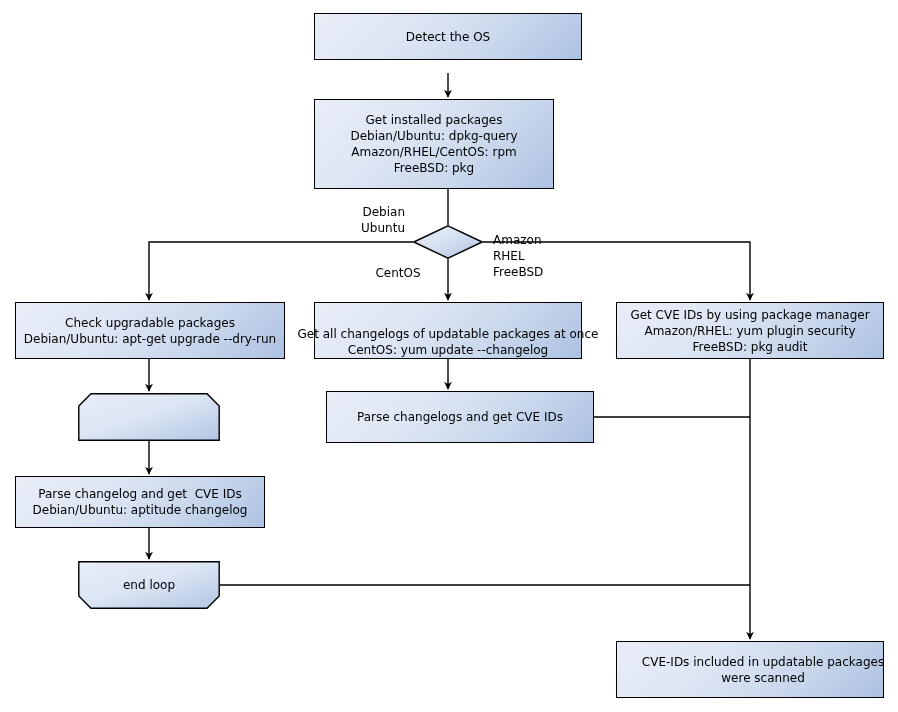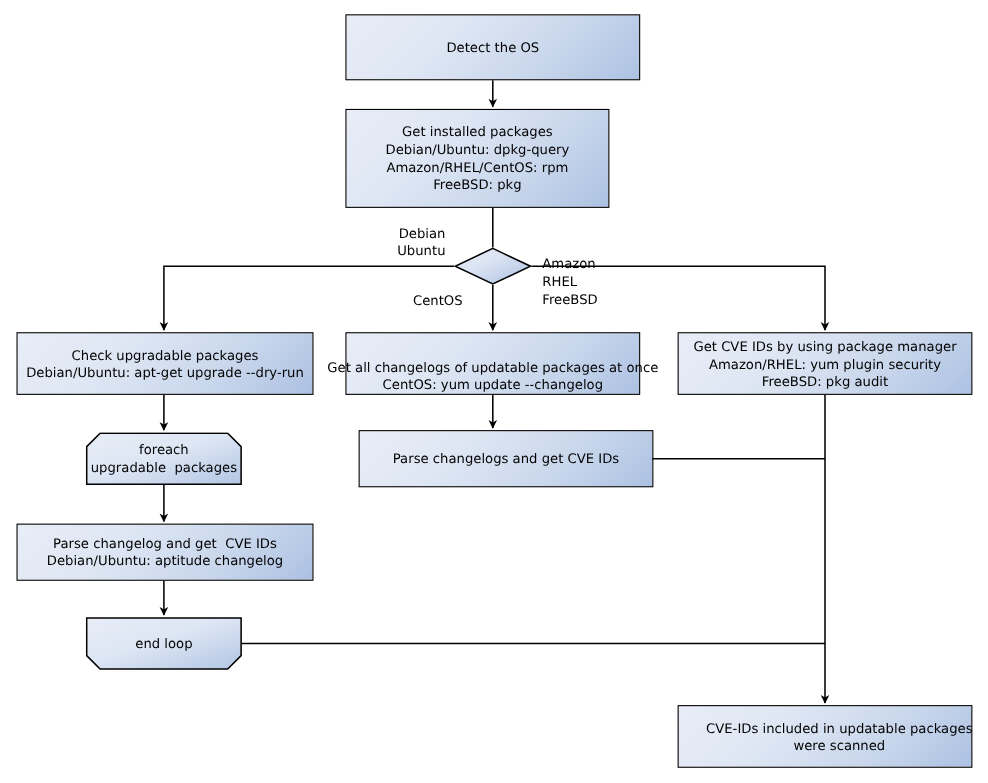--- a/index.html
+++ b/index.html
@@ -102,21 +102,21 @@
       <path d="M448,359 L448,389" marker-end="url(#arrow)"></path>
 
       <path d="M750,359 L750,639" marker-end="url(#arrow)"></path>
 
       <path d="M582,417 L750,417"></path>
 
       <path d="M220,585 L750,585"></path>
     </g>
   </svg>
 
-  <div class="node boxshape" style="left:314px; top:13px; width:268px; height:60px;">
+  <div class="node boxshape" style="left:314px; top:13px; width:268px; height:47px;">
     <span>Detect the OS</span>
   </div>
 
   <div class="node boxshape" style="left:314px; top:99px; width:240px; height:90px;">
     <span>Get installed packages
 Debian/Ubuntu: dpkg-query
 Amazon/RHEL/CentOS: rpm
 FreeBSD: pkg</span>
   </div>
 
@@ -160,29 +160,27 @@
     <svg class="loopsvg" viewBox="0 0 142 48" preserveAspectRatio="none">
       <defs>
         <linearGradient id="lgrad1" x1="0" y1="0" x2="1" y2="1">
           <stop offset="0%" stop-color="#e8edf7"></stop>
           <stop offset="45%" stop-color="#dde6f4"></stop>
           <stop offset="100%" stop-color="#b3c6e4"></stop>
         </linearGradient>
       </defs>
       <path d="M0.8,13 L13,0.8 L129,0.8 L141.2,13 L141.2,47.2 L0.8,47.2 Z" fill="url(#lgrad1)" stroke="#000000" stroke-width="1.4"></path>
     </svg>
-    <span class="looptext">foreach
-upgradable  packages</span>
   </div>
 
   <div class="node boxshape" style="left:314px; top:391px; width:268px; height:52px;margin-left:12px;">
     <span>Parse changelogs and get CVE IDs</span>
   </div>
 
-  <div class="node boxshape" style="left:15px; top:476px; width:270px; height:52px;">
+  <div class="node boxshape" style="left:15px; top:476px; width:250px; height:52px;">
     <span>Parse changelog and get  CVE IDs
 Debian/Ubuntu: aptitude changelog</span>
   </div>
 
   <div class="node loopshape" style="left:78px; top:561px; width:142px; height:48px;">
     <svg class="loopsvg" viewBox="0 0 142 48" preserveAspectRatio="none">
       <defs>
         <linearGradient id="lgrad2" x1="0" y1="0" x2="1" y2="1">
           <stop offset="0%" stop-color="#e8edf7"></stop>
           <stop offset="45%" stop-color="#dde6f4"></stop>

